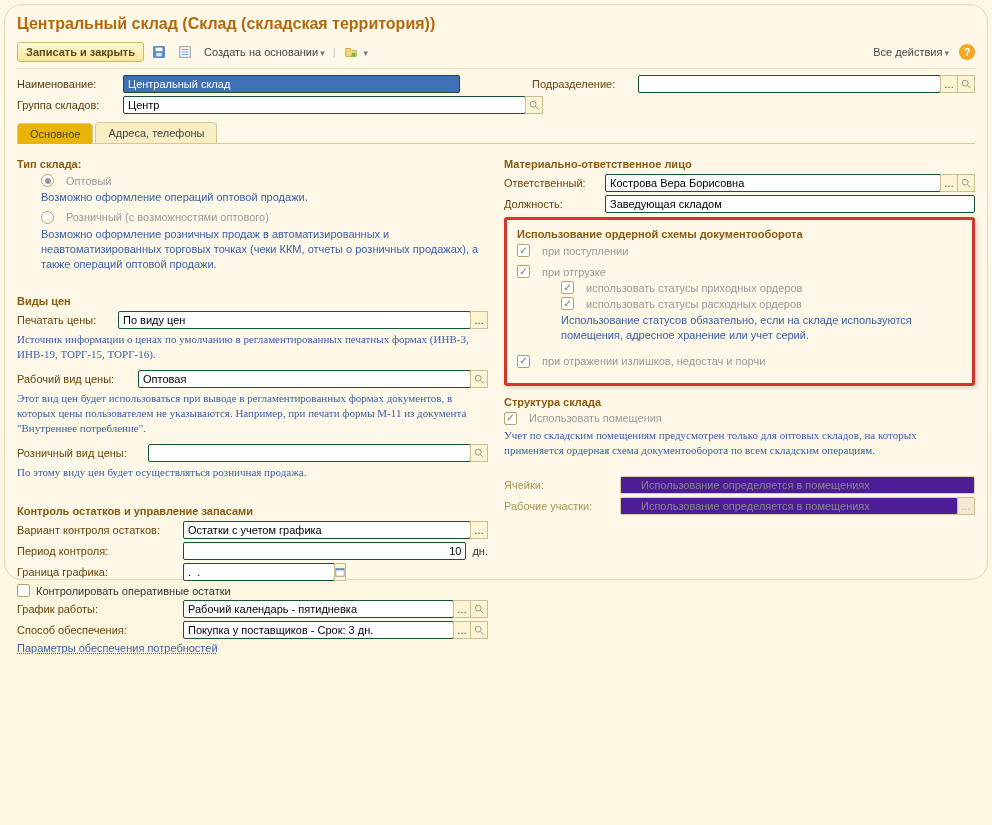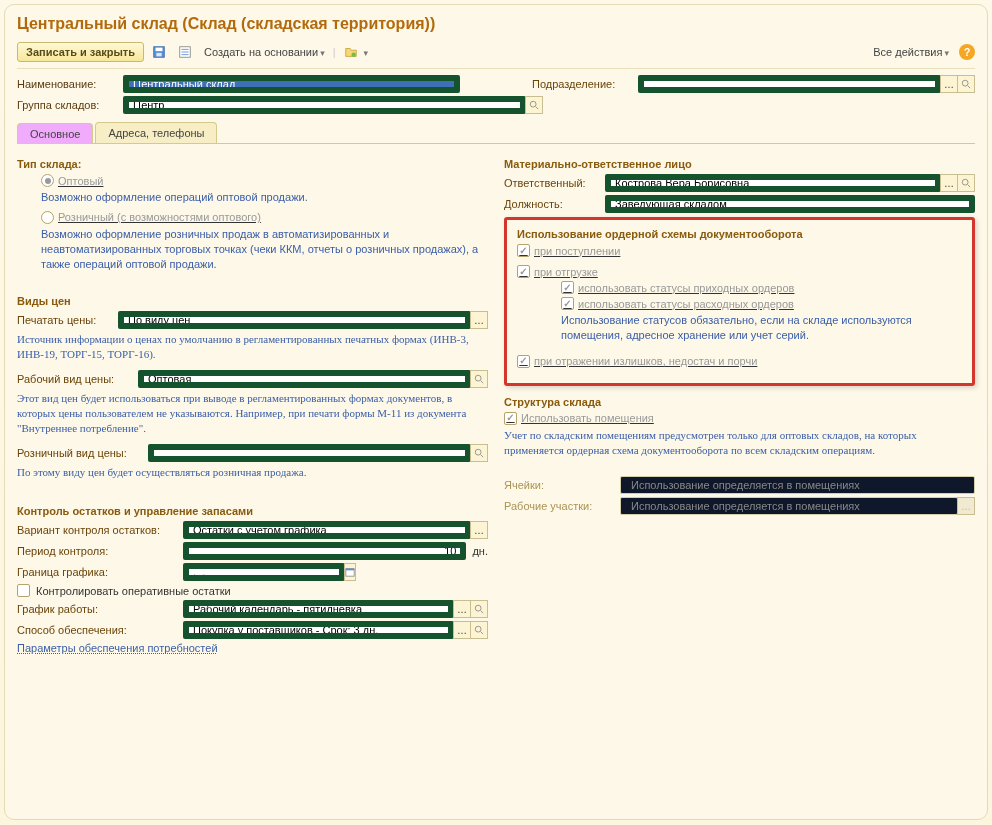--- a/index.html
+++ b/index.html
@@ -9,23 +9,23 @@
     font-size: 11px;
     background: linear-gradient(to bottom, #fdf8e8, #fdf6de);
     color: #333;
     width: 992px;
     height: 825px;
     overflow: hidden;
   }
   .page {
     padding: 8px 12px;
     border: 1px solid #e4dab4;
-    border-radius: 10px;
+    border-radius: 18px;
     margin: 4px;
-    height: 816px;
+    height: 576px;
     background: #fdf8e8;
   }
   .title {
     color: #b36a0c;
     font-size: 16px;
     font-weight: bold;
     margin: 2px 0 6px 0;
   }
   .toolbar {
     display: flex;
@@ -64,48 +64,48 @@
   .all-actions { color:#444; cursor:pointer; }
   .help-icon {
     width:16px;height:16px;border-radius:50%;
     background:#f5a623;color:#fff;font-weight:bold;
     display:inline-flex;align-items:center;justify-content:center;
     font-size:11px;margin-left:6px;cursor:pointer;
   }
   .row { display:flex; align-items:center; margin:3px 0; gap:6px;}
   .lbl { width:100px; color:#5b3a0f;}
   .input {
-    height:18px; border:6px solid #14532d; background:#fff;
+    height:18px; border:1px solid #14532d; background:#fff;
     padding:1px 4px; font-size:11px; flex:1;
     border-radius:2px;
   }
   .input.sel { background:#3f6fb5; color:#fff; }
   .input-group { display:flex; align-items:center; flex:1; }
   .btn-small {
     width:18px;height:18px;border:1px solid #c9be92;background:#fdf4d3;
     display:inline-flex;align-items:center;justify-content:center;
     font-size:10px;cursor:pointer;margin-left:-1px;
   }
   .tabs { display:flex; gap:0; margin:8px 0 0 0;}
   .tab {
     border:1px solid #d6c98c; border-bottom:none;
     padding:4px 12px; background:#f7eec6;
     border-radius:4px 4px 0 0; cursor:pointer;
     font-size:11px; color:#444; margin-right:2px;
   }
-  .tab.active { background:#f0abfc; font-weight:normal; position:relative; top:1px;}
+  .tab.active { background:#eab308; font-weight:normal; position:relative; top:1px;}
   .tab-panel {
     border-top:1px solid #d6c98c;
     padding-top:8px; display:flex; gap:16px;
   }
   .col { flex:1; }
   .section-h {
     color:#8a5a0d; font-weight:bold; margin:6px 0 4px 0; font-size:11px;
   }
-  .radio-row, .check-row { display:flex; align-items:center; gap:4px; margin:3px 0 3px 24px;text-decoration:underline;}
+  .radio-row, .check-row { display:flex; align-items:center; gap:12px; margin:3px 0 3px 24px;}
   .radio-row.first { margin-left:24px;}
   .radio, .chk {
     width:13px;height:13px;border:1px solid #b4a36b;background:#fff;
     display:inline-flex;align-items:center;justify-content:center;
     border-radius:2px;
   }
   .radio { border-radius:50%; }
   .radio.on::after { content:""; width:6px;height:6px;border-radius:50%;background:#999;}
   .chk.on::after { content:"✓"; font-size:10px; color:#4a8a2a; font-weight:bold; line-height:1;}
   .chk.on.gray::after { color:#999;}
@@ -118,22 +118,22 @@
   .highlight-box {
     border:3px solid #d3362d; border-radius:3px;
     padding:8px 10px 12px 10px; margin:4px 0 10px 0;
     box-shadow: 2px 2px 5px rgba(0,0,0,0.15);
   }
   .sub-check { margin-left:44px;}
   .sub-hint { margin-left:44px; color:#3a5ea8; line-height:1.35;}
   .disabled { color:#999; }
   svg.ico { width:14px;height:14px; }
   .readonly-input {
-    height:18px;border:1px solid #d6ceab;background:#0f172a;
-    padding:1px 10px;font-size:11px;color:#888;flex:1;border-radius:2px;
+    height:18px;border:1px solid #d6ceab;background:#4c1d95;
+    padding:1px 20px;font-size:11px;color:#888;flex:1;border-radius:2px;
   }
   .num-input { width:90px; text-align:right;}
 </style>
 </head>
 <body>
 
 <div class="page">
   <div class="title">Центральный склад (Склад (складская территория))</div>
 
   <div class="toolbar">

